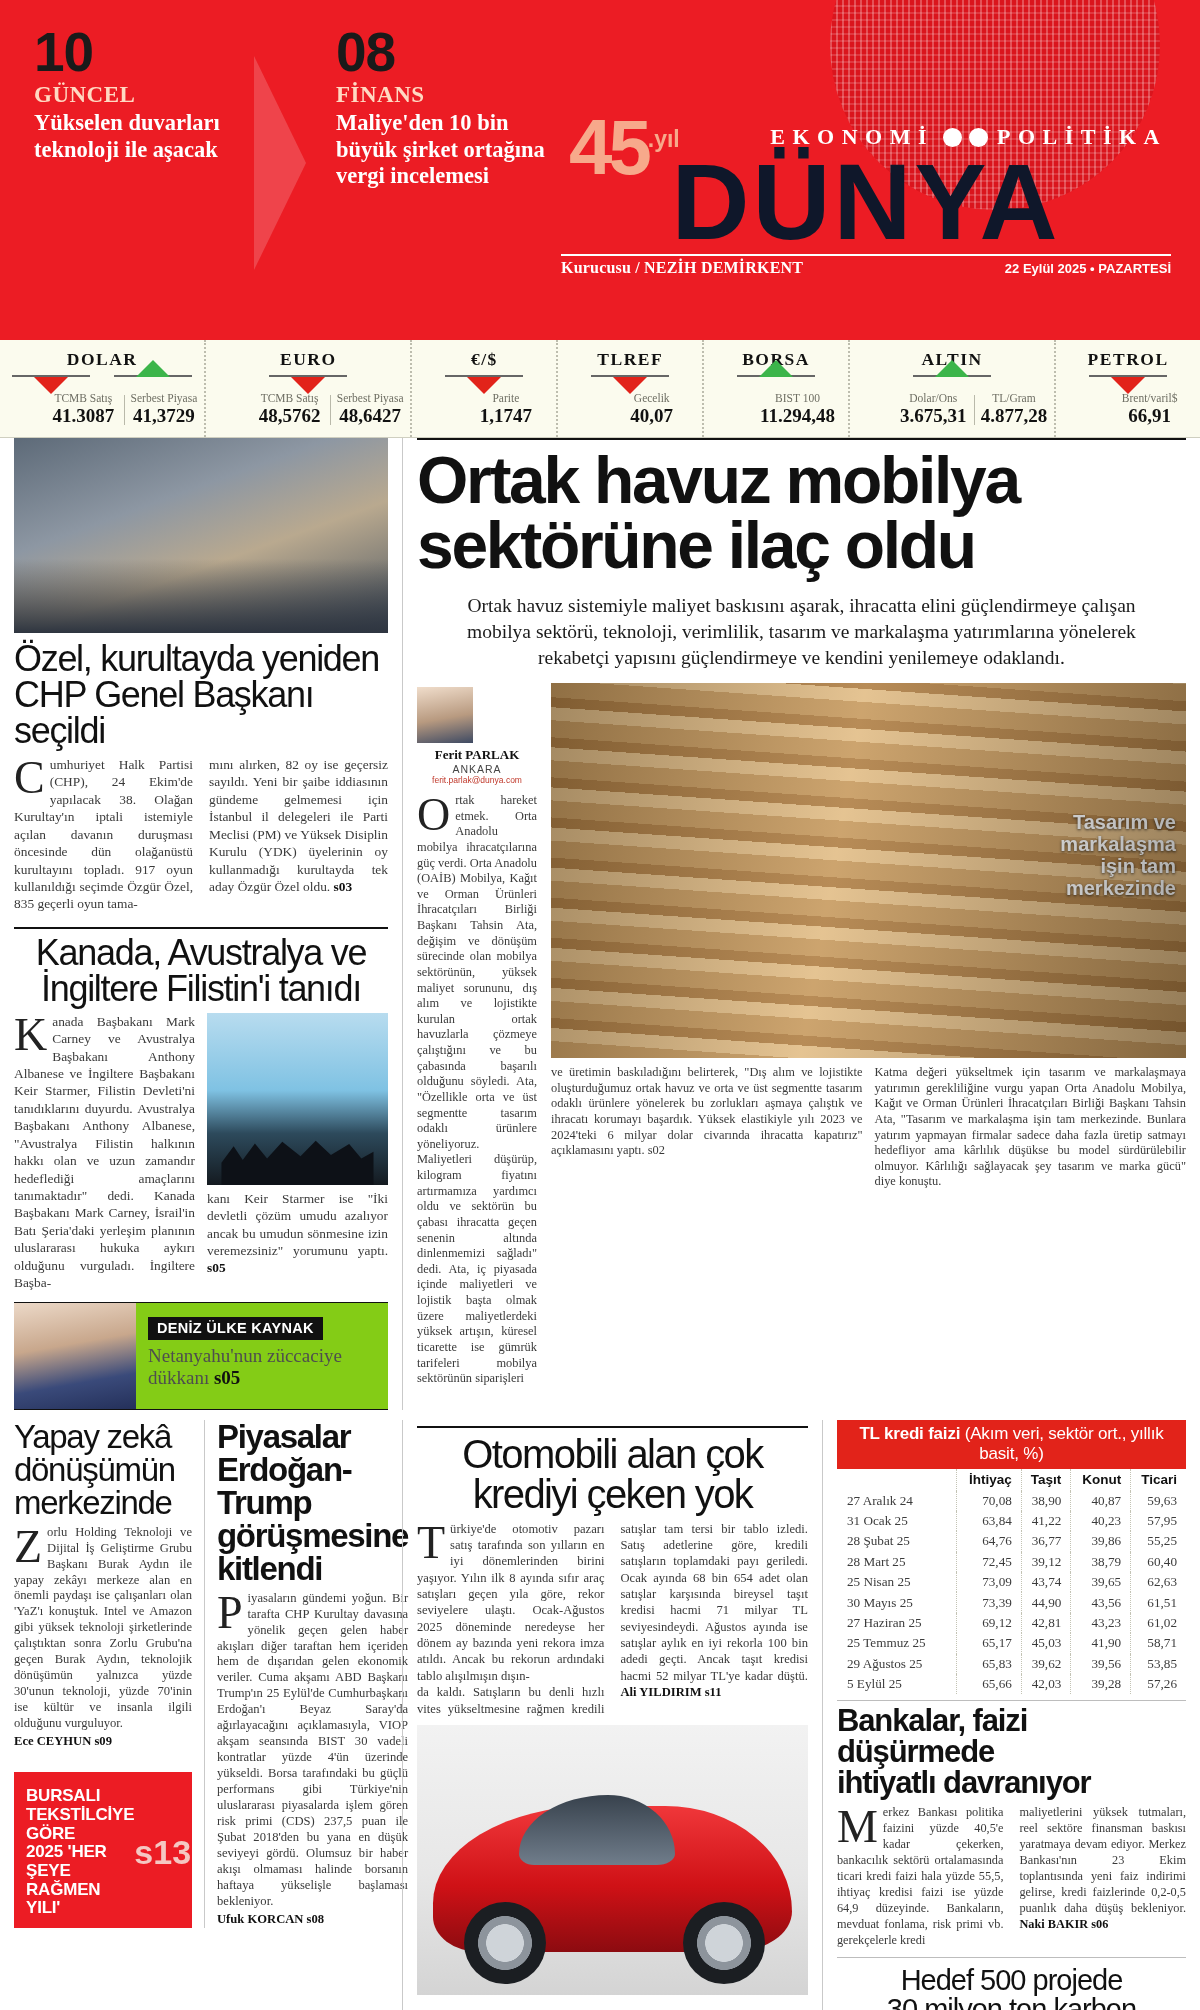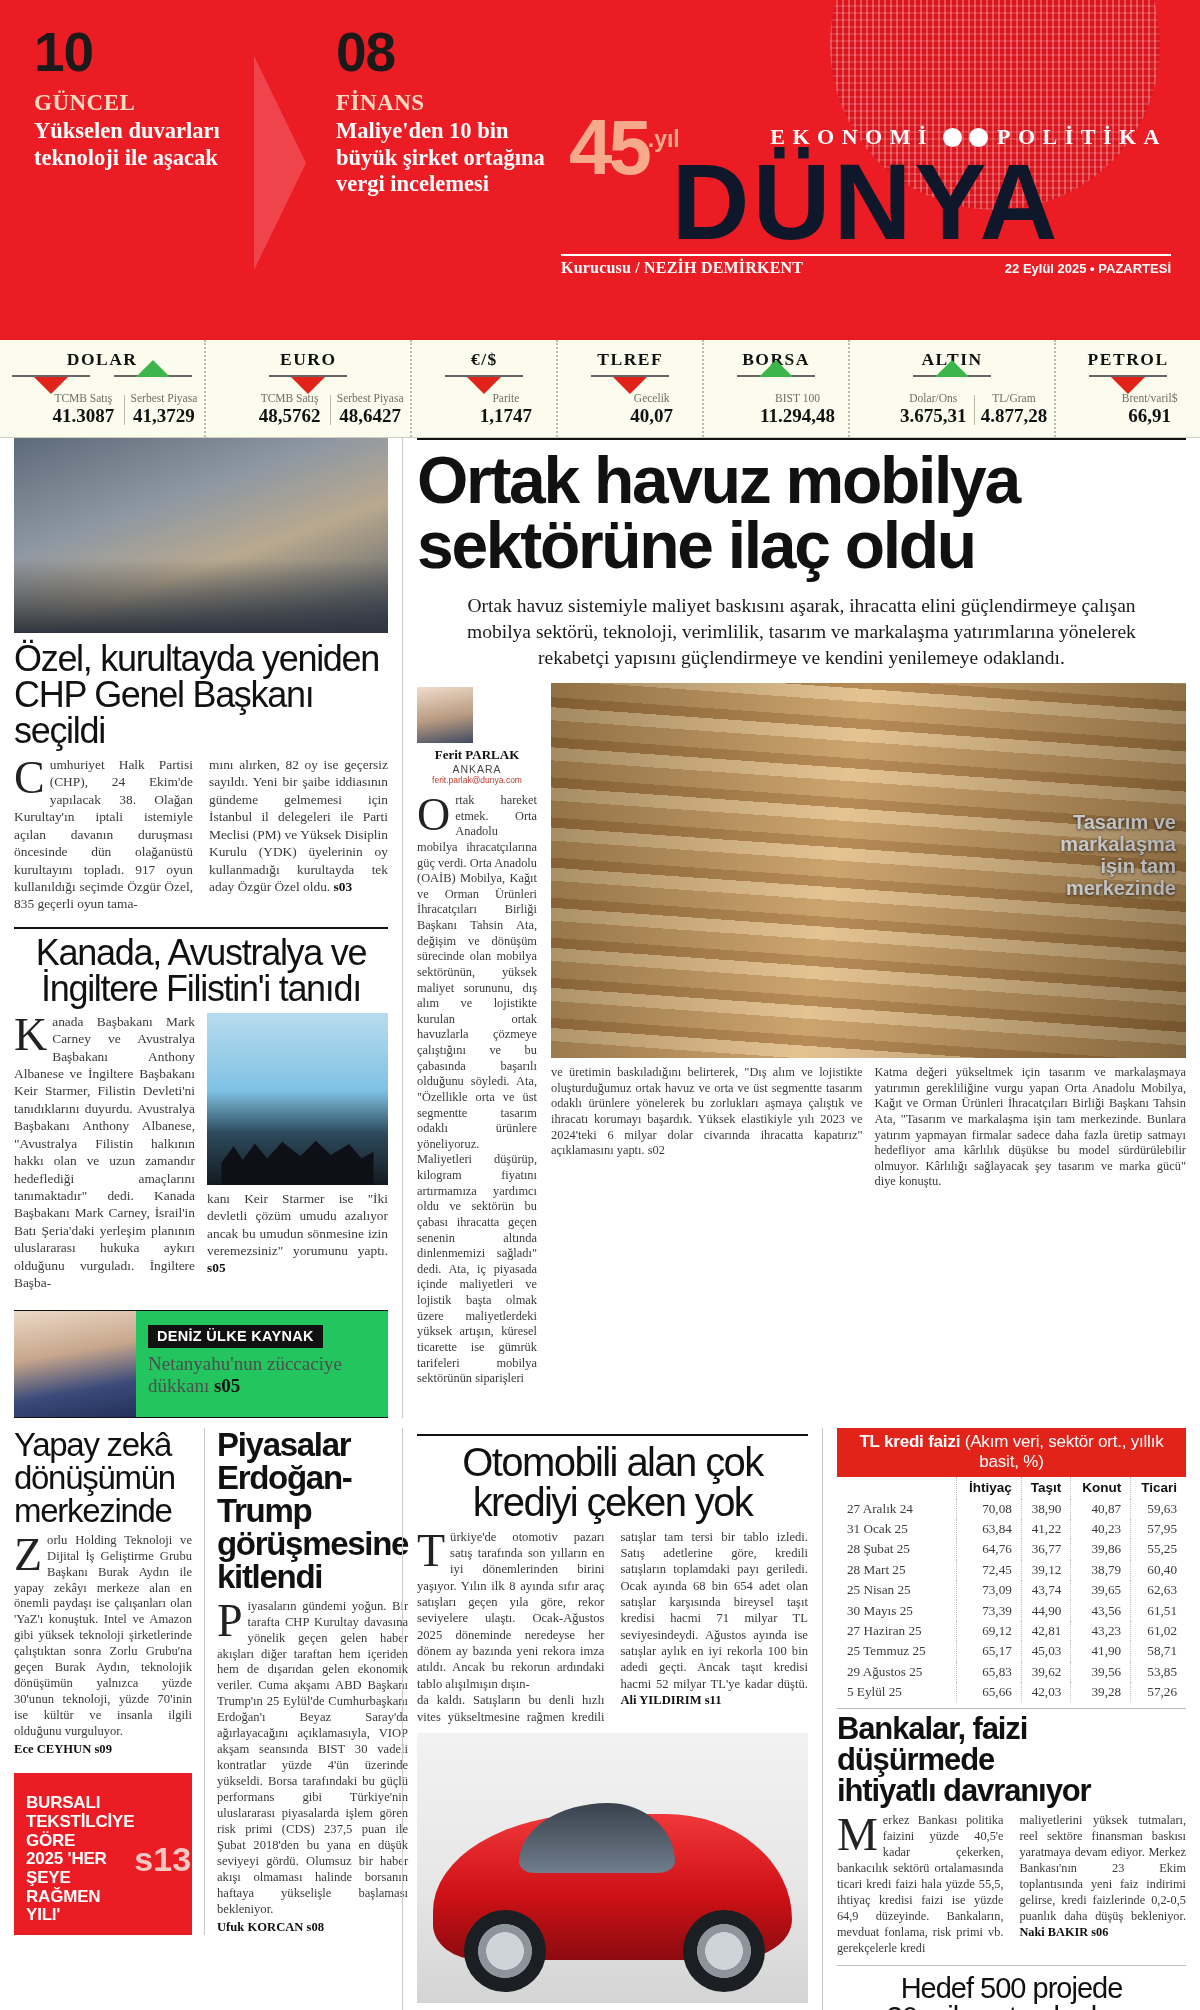--- a/index.html
+++ b/index.html
@@ -49,21 +49,21 @@
     line-height: .95;
     color: #1a1a1a;
     letter-spacing: -1px;
   }
   .promo .kicker {
     font-family: "Liberation Serif", serif;
     font-weight: bold;
     font-size: 23px;
     color: #ffd9c2;
     letter-spacing: .5px;
-    margin-top: 12px;
+    margin-top: 4px;
   }
   .promo .ptxt {
     font-family: "Liberation Serif", serif;
     font-weight: bold;
     font-size: 22.5px;
     line-height: 1.17;
     margin-top: 2px;
   }
   .arrow-sep {
     width: 66px;
@@ -333,27 +333,27 @@
     font-size: 46px;
     line-height: .80;
     padding: 4px 5px 0 0;
     font-weight: normal;
     color: #222;
   }
   .ref { font-weight: bold; color: #111; font-family:"Liberation Serif",serif; }
 
   
   .author-strip {
-    background: #22c55e;
+    background: #84cc16;
     border-top: 1px solid #111;
     border-bottom: 1px solid #111;
     display: flex;
     align-items: stretch;
     height: 108px;
-    margin-top: 18px;
+    margin-top: 10px;
     overflow: hidden;
   }
   .a-photo {
     width: 122px;
     background: linear-gradient(170deg,#ecd9c8 0%,#c8a78c 40%,#3a4a7a 72%,#24305a 100%);
   }
   .a-body { flex: 1; padding: 14px 10px 0 12px; }
   .a-name {
     display: inline-block;
     background: #111;
@@ -370,25 +370,25 @@
     line-height: 1.17;
     color: #4e4e4e;
     margin-top: 5px;
   }
   .a-text b { color: #111; }
 
   
   .redbox {
     background: #ec1c24;
     color: #fff;
-    padding: 21px 12px 10px 12px;
+    padding: 15px 12px 10px 12px;
     display: flex;
     align-items: center;
     justify-content: space-between;
-    margin-top: 16px;
+    margin-top: 23px;
   }
   .redbox .rb-txt {
     font-family: "Liberation Sans", sans-serif;
     font-weight: bold;
     font-size: 17px;
     line-height: 1.1;
     letter-spacing: -.2px;
   }
   .redbox .rb-pg {
     font-family: "Liberation Sans", sans-serif;

